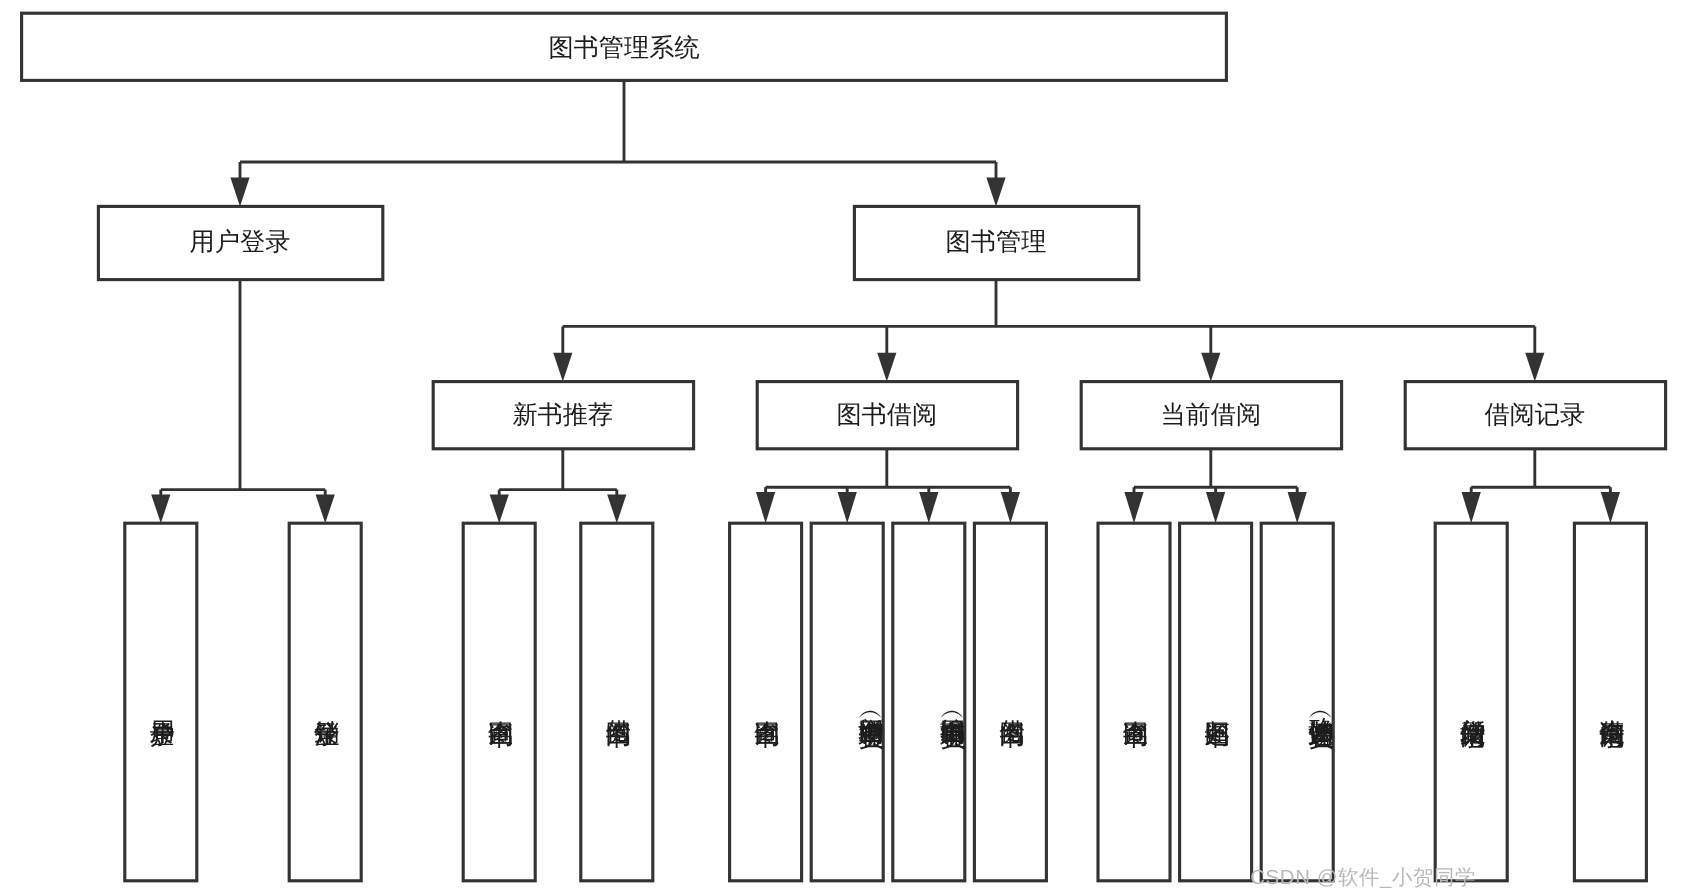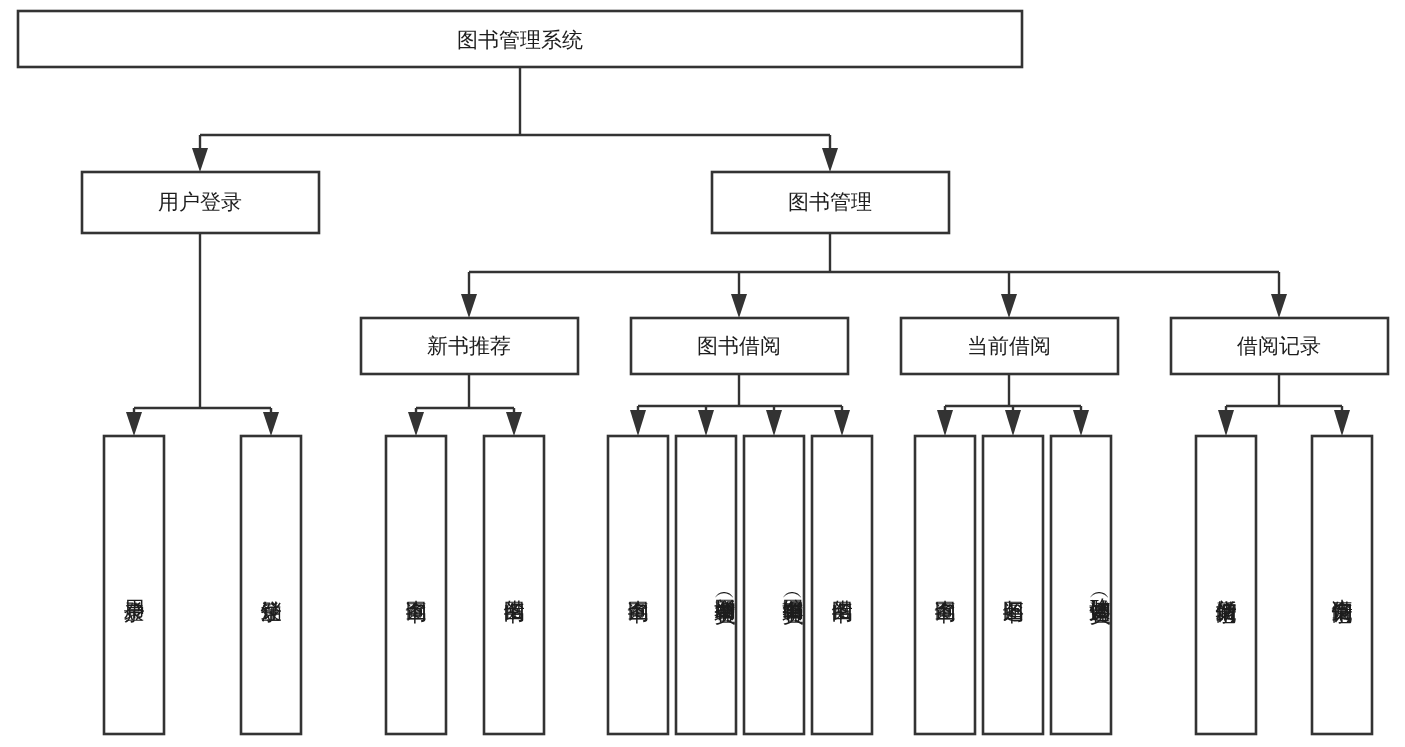--- a/index.html
+++ b/index.html
@@ -205,13 +205,14 @@
   <div class="vlabel" style="left:744px; top:440px; width:60px; height:290px; align-items:flex-start;">编辑图书（管理员）</div>
   <div class="vlabel" style="left:812px; top:436px; width:60px; height:298px;">借阅图书</div>
 
   <div class="vlabel" style="left:915px; top:436px; width:60px; height:298px;">查询图书</div>
   <div class="vlabel" style="left:983px; top:436px; width:60px; height:298px;">归还图书</div>
   <div class="vlabel" style="left:1051px; top:440px; width:60px; height:290px; align-items:flex-start;">确认归还（管理员）</div>
 
   <div class="vlabel" style="left:1196px; top:436px; width:60px; height:298px;">新增借阅记录</div>
   <div class="vlabel" style="left:1312px; top:436px; width:60px; height:298px;">查询借阅记录</div>
 
+  <div class="watermark">CSDN @软件_小贺同学</div>
 </div>
 
 </body></html>

